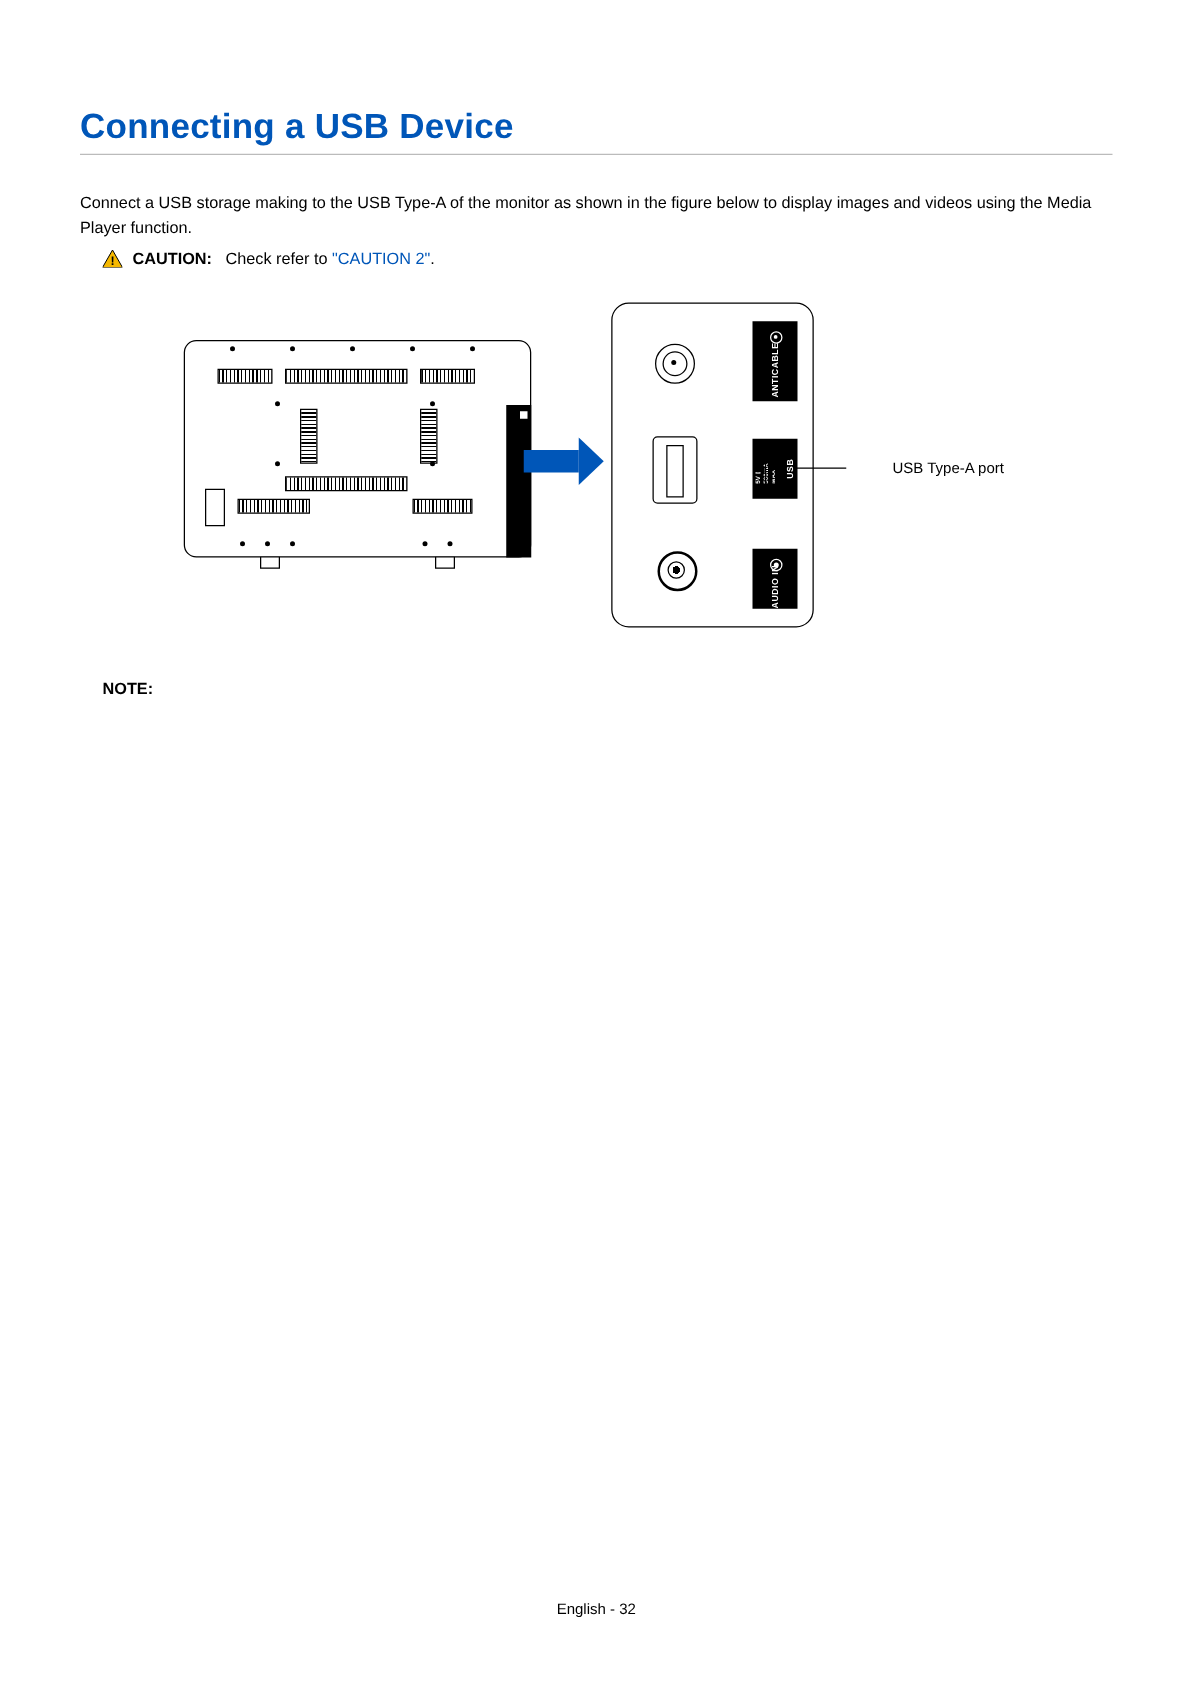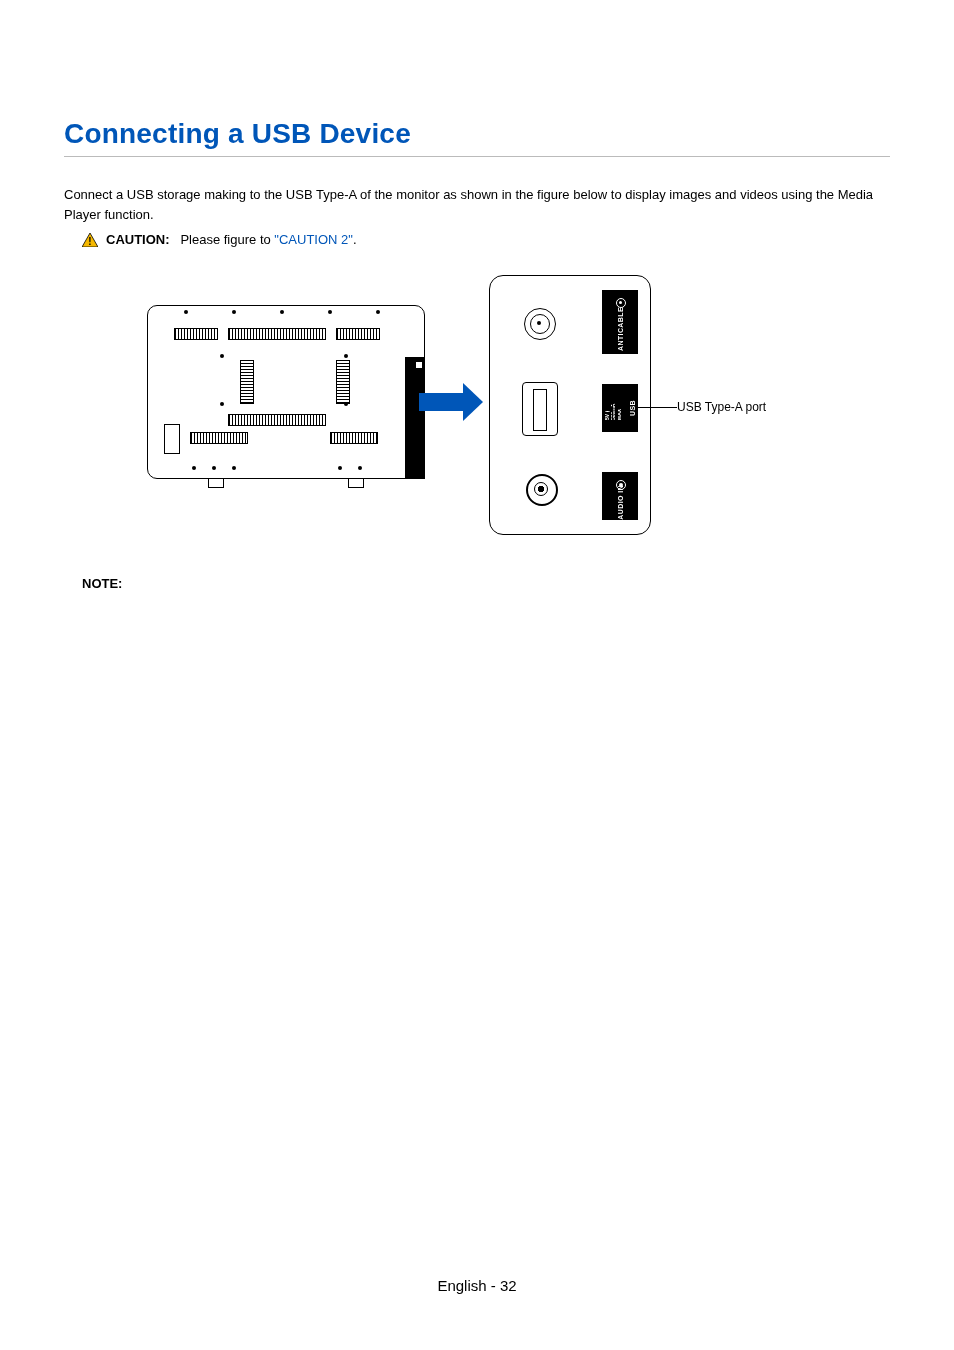--- a/index.html
+++ b/index.html
@@ -7,21 +7,21 @@
     font-size: 13px;
     color: #000;
     margin: 0;
     background: #fff;
     width: 954px;
     height: 1350px;
     position: relative;
     box-sizing: border-box;
   }
   .page {
-    padding: 118px 64px 0 64px;
+    padding: 85px 64px 0 64px;
   }
   .title {
     color: #0056b8;
     font-size: 28px;
     font-weight: bold;
     margin: 0 0 6px 0;
     letter-spacing: 0.2px;
   }
   .hr {
     border: none;
@@ -245,42 +245,42 @@
     position: absolute;
     left: 0;
     top: 0;
   }
   .footer {
     position: absolute;
     bottom: 56px;
     left: 0;
     width: 954px;
     text-align: center;
-    font-size: 15px;
+    font-size: 12px;
   }
 </style>
 </head>
 <body>
 
 <div class="page">
   <h1 class="title">Connecting a USB Device</h1>
   <hr class="hr">
 
   <p class="intro">Connect a USB storage making to the USB Type-A of the monitor as shown in the figure below to display images and videos using the Media Player function.</p>
 
   <div class="caution-row">
     <span class="warn-icon">
       <svg width="16" height="14" viewBox="0 0 16 14">
         <polygon points="8,0 16,14 0,14" fill="#f5b800" stroke="#000" stroke-width="0.8"></polygon>
         <text x="8" y="12" text-anchor="middle" font-size="10" font-weight="bold" fill="#000">!</text>
       </svg>
     </span>
     <span>
       <b class="caution-label">CAUTION:</b>
-      &nbsp;&nbsp;<span>Please figure to </span><span class="link">"CAUTION 2"</span><span>.</span>
+      &nbsp;&nbsp;<span>Check refer to </span><span class="link">"CAUTION 2"</span><span>.</span>
     </span>
   </div>
 
   <div class="figure">
 
     <div class="rear">
 
       <div class="dot" style="left:36px;top:4px"></div>
       <div class="dot" style="left:84px;top:4px"></div>
       <div class="dot" style="left:132px;top:4px"></div>
@@ -343,21 +343,21 @@
 
       <div class="blk" style="top:196px;height:48px">
         <div style="position:absolute;width:8px;height:8px;border:1px solid #fff;border-radius:50%;top:8px;left:14px"></div>
         <div style="position:absolute;width:4px;height:4px;background:#fff;border-radius:50%;top:11px;left:17px"></div>
         <span class="vlabel" style="margin-top:12px">AUDIO IN</span>
       </div>
       <div class="audio-plug"></div>
     </div>
 
     <div class="lead" style="left:490px;top:132px;width:40px"></div>
-    <div class="callout" style="left:530px;top:125px">USB Type-A port</div>
+    <div class="callout" style="left:567px;top:125px">USB Type-A port</div>
   </div>
 
   <div class="note-block">
     <div class="note-label">NOTE:</div>
     <ul class="note-list">
     </ul>
   </div>
 </div>
 
 <div class="footer">English - 32</div>

